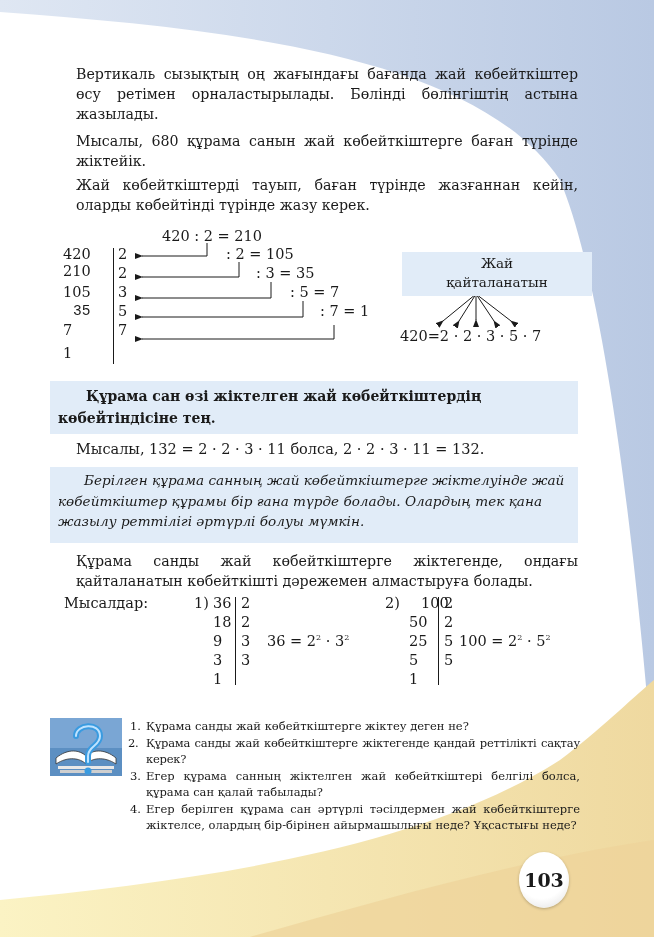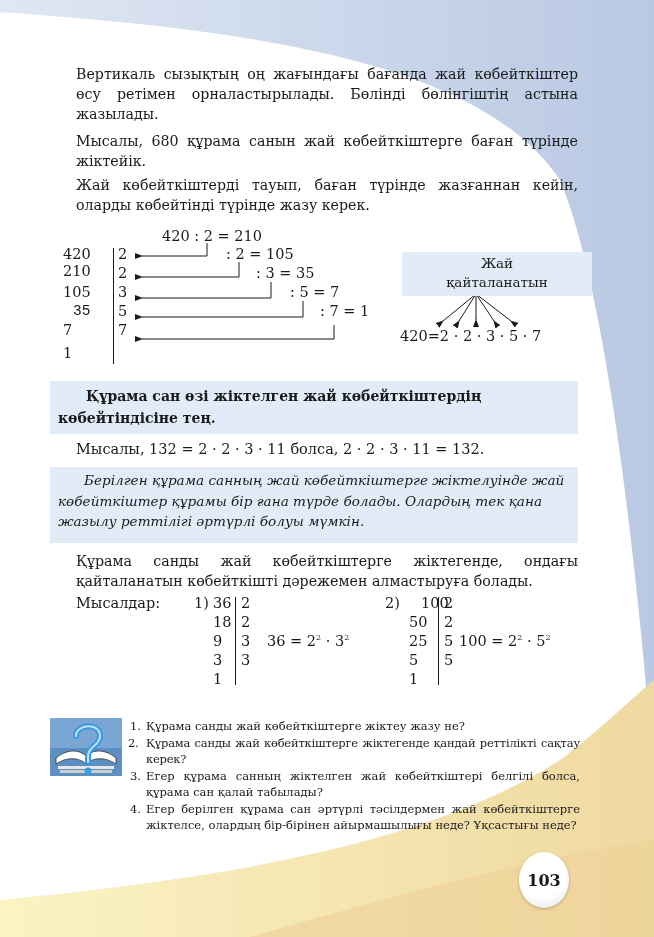--- a/index.html
+++ b/index.html
@@ -28,21 +28,21 @@
   .vline { position: absolute; width: 1.3px; background: #1a1a1a; }
   .q-list { position: absolute; left: 128px; width: 452px; font-size: 11.5px; line-height: 16px; }
   .q-item { position: relative; padding-left: 18px; text-align: justify; }
   .q-item .qn { position: absolute; left: 2px; top: 0; }
   .page-badge {
     position: absolute; left: 519px; top: 852px; width: 50px; height: 56px;
     border-radius: 50%;
     background: radial-gradient(circle at 45% 40%, #ffffff 55%, #ececec 80%, #d6d6d6 100%);
     box-shadow: 0 1px 3px rgba(0,0,0,0.25);
     display: flex; align-items: center; justify-content: center;
-    font-size: 16px; font-weight: bold; font-family: "DejaVu Serif", serif;
+    font-size: 19px; font-weight: bold; font-family: "DejaVu Serif", serif;
   }
   .label-box {
     position: absolute; left: 402px; top: 252px; width: 190px; height: 42px;
     background: #e1ecf8; text-align: center; font-size: 13.5px; line-height: 19px; padding-top: 2px;
   }
 </style>
 </head>
 <body>
 
 <svg class="bg-top" viewBox="0 0 654 937" width="654" height="937">
@@ -135,21 +135,21 @@
 
   <div class="box" style="top:467px;height:76px;">
     <div class="inner ital" style="text-indent:26px;font-size:13.6px;line-height:20.5px;padding-top:3px;">Берілген құрама санның жай көбейткіштерге жіктелуінде жай көбейткіштер құрамы бір ғана түрде болады. Олардың тек қана жазылу реттілігі әртүрлі болуы мүмкін.</div>
   </div>
 
   <div class="para" style="top:551px;">
     <div class="ind">Құрама санды жай көбейткіштерге жіктегенде, ондағы қайталанатын көбейткішті дәрежемен алмастыруға болады.</div>
   </div>
 
   <div>
-    <span class="abs num" style="left:76px;top:595px;text-align:right;">Мысалдар:</span>
+    <span class="abs num" style="left:64px;top:595px;text-align:right;">Мысалдар:</span>
 
     <span class="abs num" style="left:194px;top:595px;">1)</span>
     <span class="abs num" style="left:213px;top:595px;">36</span>
     <span class="abs num" style="left:213px;top:614px;">18</span>
     <span class="abs num" style="left:213px;top:633px;">9</span>
     <span class="abs num" style="left:213px;top:652px;">3</span>
     <span class="abs num" style="left:213px;top:671px;">1</span>
     <div class="vline" style="left:235px;top:597px;height:88px;"></div>
     <span class="abs num" style="left:241px;top:595px;">2</span>
     <span class="abs num" style="left:241px;top:614px;">2</span>
@@ -179,21 +179,21 @@
     <rect x="8" y="48" width="56" height="3" fill="#e8e8e8"></rect>
     <rect x="10" y="52" width="52" height="3" fill="#cfcfcf"></rect>
     <path d="M26 18 C26 6 50 4 50 18 C50 28 38 28 38 38 L38 44" fill="none" stroke="#3a9be0" stroke-width="6" stroke-linecap="round"></path>
     <path d="M26 18 C26 6 50 4 50 18 C50 28 38 28 38 38 L38 44" fill="none" stroke="#bfe3ff" stroke-width="2" stroke-linecap="round"></path>
     <circle cx="38" cy="53" r="3.5" fill="#3a9be0"></circle>
   </svg>
 
   <div class="q-list" style="top:718px;">
     <div class="q-item">
       <span class="qn">1.</span>
-      <span>Құрама санды жай көбейткіштерге жіктеу жазу не?</span>
+      <span>Құрама санды жай көбейткіштерге жіктеу деген не?</span>
     </div>
     <div class="q-item" style="margin-top:1px;letter-spacing:-0.2px;">
       <span class="qn" style="left:0;">2.</span>
       <span>Құрама санды жай көбейткіштерге жіктегенде қандай реттілікті сақтау керек?</span>
     </div>
     <div class="q-item" style="margin-top:1px;">
       <span class="qn">3.</span>
       <span>Егер құрама санның жіктелген жай көбейткіштері белгілі болса, құрама сан қалай табылады?</span>
     </div>
     <div class="q-item" style="margin-top:1px;">

